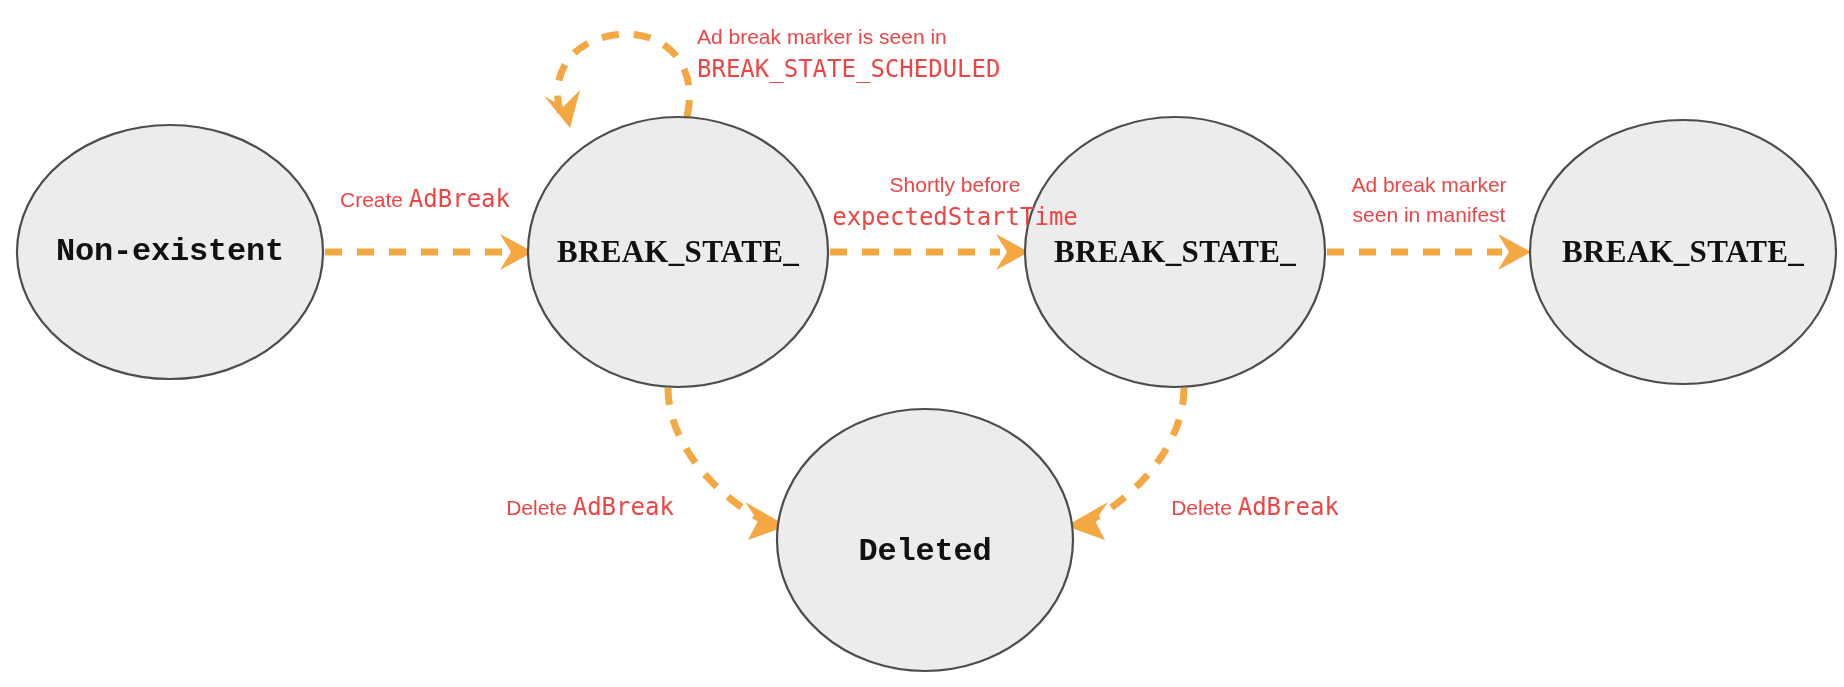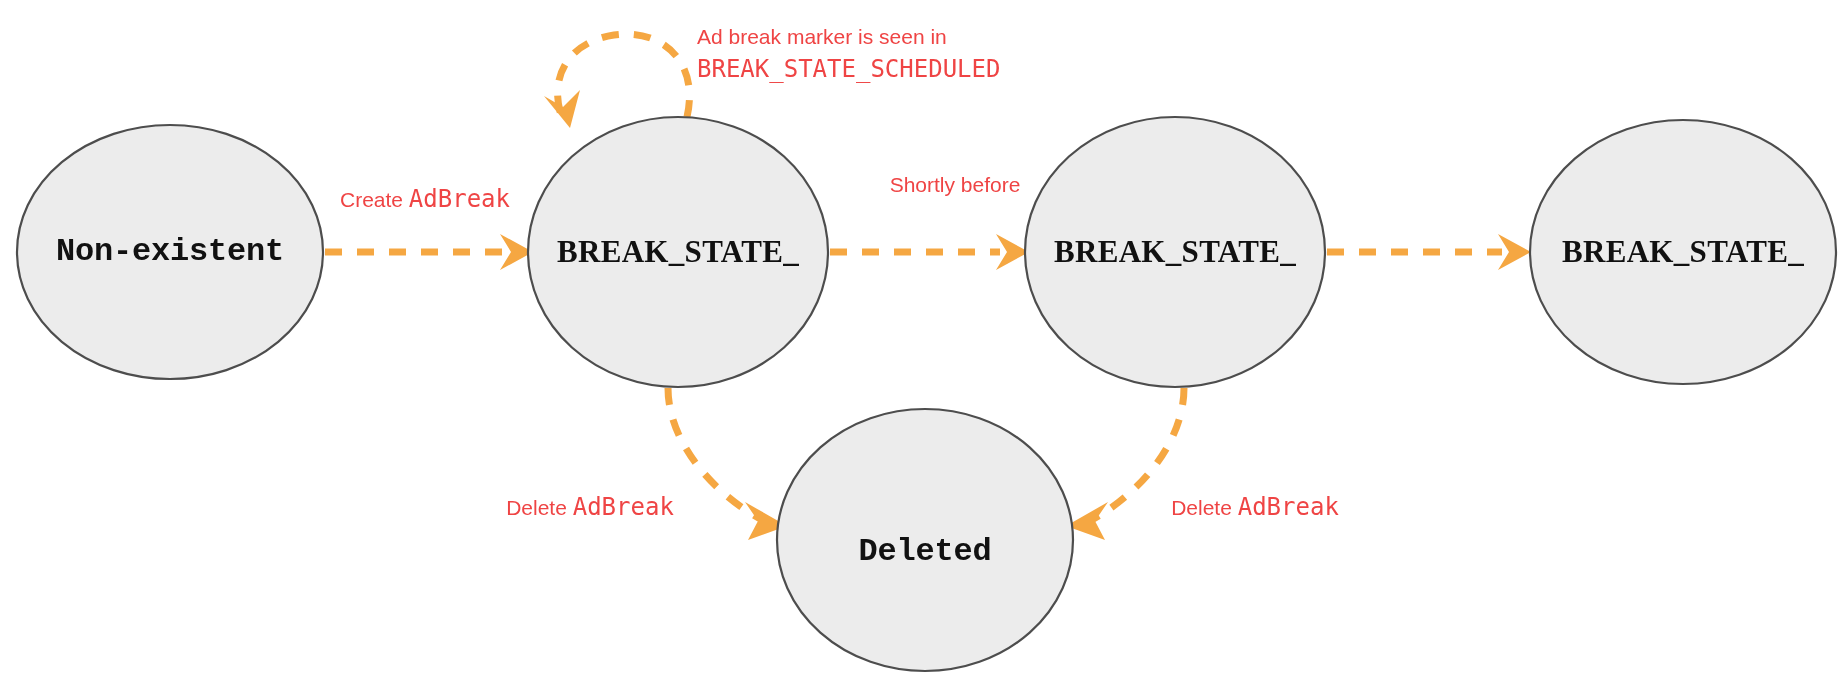--- a/index.html
+++ b/index.html
@@ -149,22 +149,27 @@
       <span class="lbl-line"><span class="sans-run">Create </span><span class="mono-run">AdBreak</span></span>
     </div>
 
   <div class="edge-label left" style="left:697px;   top:22px;">
       <span class="lbl-line"><span class="sans-run">Ad break marker is seen in</span></span>
       <span class="lbl-line"><span class="mono-run">BREAK_STATE_SCHEDULED</span></span>
     </div>
 
   <div class="edge-label center" style="left:955px;  top:170px;">
       <span class="lbl-line"><span class="sans-run">Shortly before</span></span>
+      <span class="lbl-line"><span class="mono-run">expectedStartTime</span></span>
     </div>
 
+  <div class="edge-label center" style="left:1429px; top:170px;">
+      <span class="lbl-line"><span class="sans-run">Ad break marker</span></span>
+      <span class="lbl-line"><span class="sans-run">seen in manifest</span></span>
+    </div>
 
   <div class="edge-label center" style="left:590px;  top:490px;">
       <span class="lbl-line"><span class="sans-run">Delete </span><span class="mono-run">AdBreak</span></span>
     </div>
 
   <div class="edge-label center" style="left:1255px; top:490px;">
       <span class="lbl-line"><span class="sans-run">Delete </span><span class="mono-run">AdBreak</span></span>
     </div>
 
 </div>

